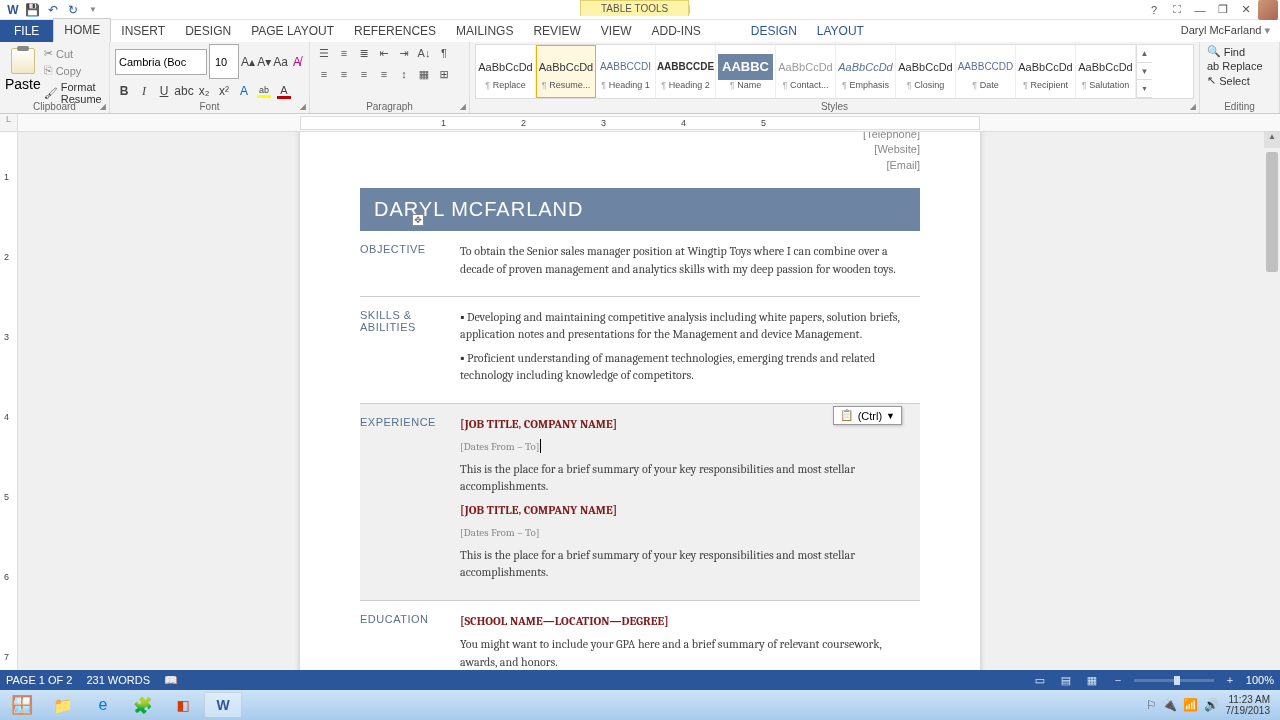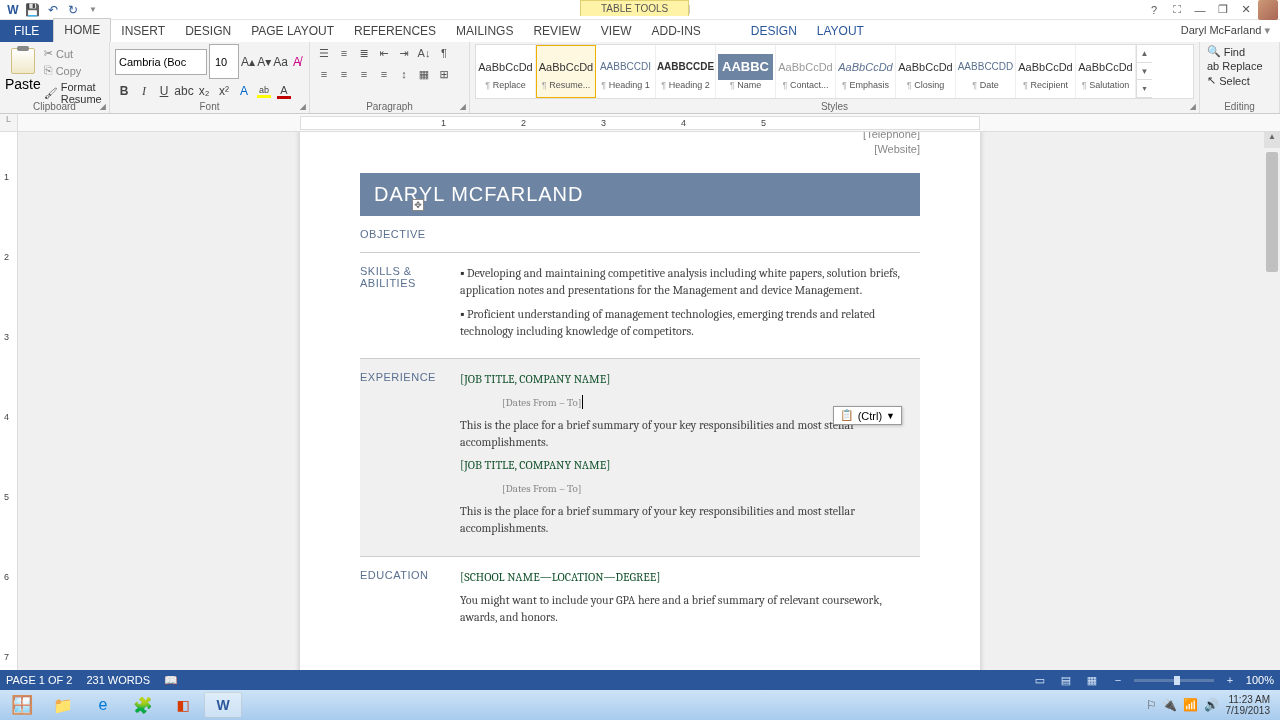--- a/index.html
+++ b/index.html
@@ -80,22 +80,22 @@
 
 .contact-header { text-align: right; color: #888; font-size: 11px; padding-top: 5px; padding-right: 0; line-height: 1.4; }
 .name-banner { background: #6d84a3; color: #fff; padding: 10px 14px; font-size: 20px; letter-spacing: 1px; margin-top: 15px; }
 .table-handle { position: absolute; left: 52px; width: 12px; height: 12px; border: 1px solid #888; background: #fff; font-size: 9px; text-align: center; line-height: 10px; color: #666; }
 
 .resume-section { display: flex; border-bottom: 1px solid #ccc; padding: 12px 0; }
 .resume-section.selected { background: #f0f0f0; }
 .section-label { width: 100px; padding-right: 20px; color: #5a7090; font-size: 11px; letter-spacing: 0.5px; }
 .section-body { flex: 1; font-family: Cambria, serif; font-size: 12px; color: #444; line-height: 1.45; }
 .section-body p { margin-bottom: 6px; }
-.section-body .job-title { font-weight: normal; color: #14532d; }
-.section-body .dates { color: #888; font-size: 11px; margin-left: 42px; }
+.section-body .job-title { font-weight: bold; color: #7f1d1d; }
+.section-body .dates { color: #888; font-size: 11px; }
 .section-body .bullet::before { content: "▪ "; color: #333; }
 .text-cursor { display: inline-block; width: 1px; height: 14px; background: #000; vertical-align: text-bottom; }
 
 .paste-options { position: absolute; right: 78px; top: 284px; background: #fff; border: 1px solid #999; padding: 2px 6px; font-size: 11px; display: flex; align-items: center; gap: 4px; box-shadow: 1px 1px 3px rgba(0,0,0,0.2); }
 
 
 .vscroll { position: absolute; right: 0; top: 132px; bottom: 30px; width: 16px; background: #f0f0f0; }
 .vscroll-btn { height: 16px; background: #e0e0e0; text-align: center; font-size: 8px; color: #666; }
 .vscroll-thumb { position: absolute; top: 20px; height: 120px; left: 2px; right: 2px; background: #c0c0c0; border-radius: 2px; }
 
@@ -328,28 +328,32 @@
     <span class="vruler-mark" style="top:360px">5</span>
     <span class="vruler-mark" style="top:440px">6</span>
     <span class="vruler-mark" style="top:520px">7</span>
   </div>
 
   <div class="page">
     <div class="page-content">
       <div class="contact-header">
         <div>[Telephone]</div>
         <div>[Website]</div>
+        <div>[Email]</div>
       </div>
       <div style="position:relative">
         <div class="table-handle" style="top:26px">✥</div>
         <div class="name-banner">DARYL MCFARLAND</div>
       </div>
 
       <div class="resume-section">
         <div class="section-label">OBJECTIVE</div>
+        <div class="section-body">
+            <p>To obtain the Senior sales manager position at Wingtip Toys where I can combine over a decade of proven management and analytics skills with my deep passion for wooden toys.</p>
+          </div>
       </div>
 
       <div class="resume-section">
         <div class="section-label">SKILLS &amp; ABILITIES</div>
         <div class="section-body">
           <p class="bullet">Developing and maintaining competitive analysis including white papers, solution briefs, application notes and presentations for the Management and device Management.</p>
           <p class="bullet">Proficient understanding of management technologies, emerging trends and related technology including knowledge of competitors.</p>
         </div>
       </div>
 

